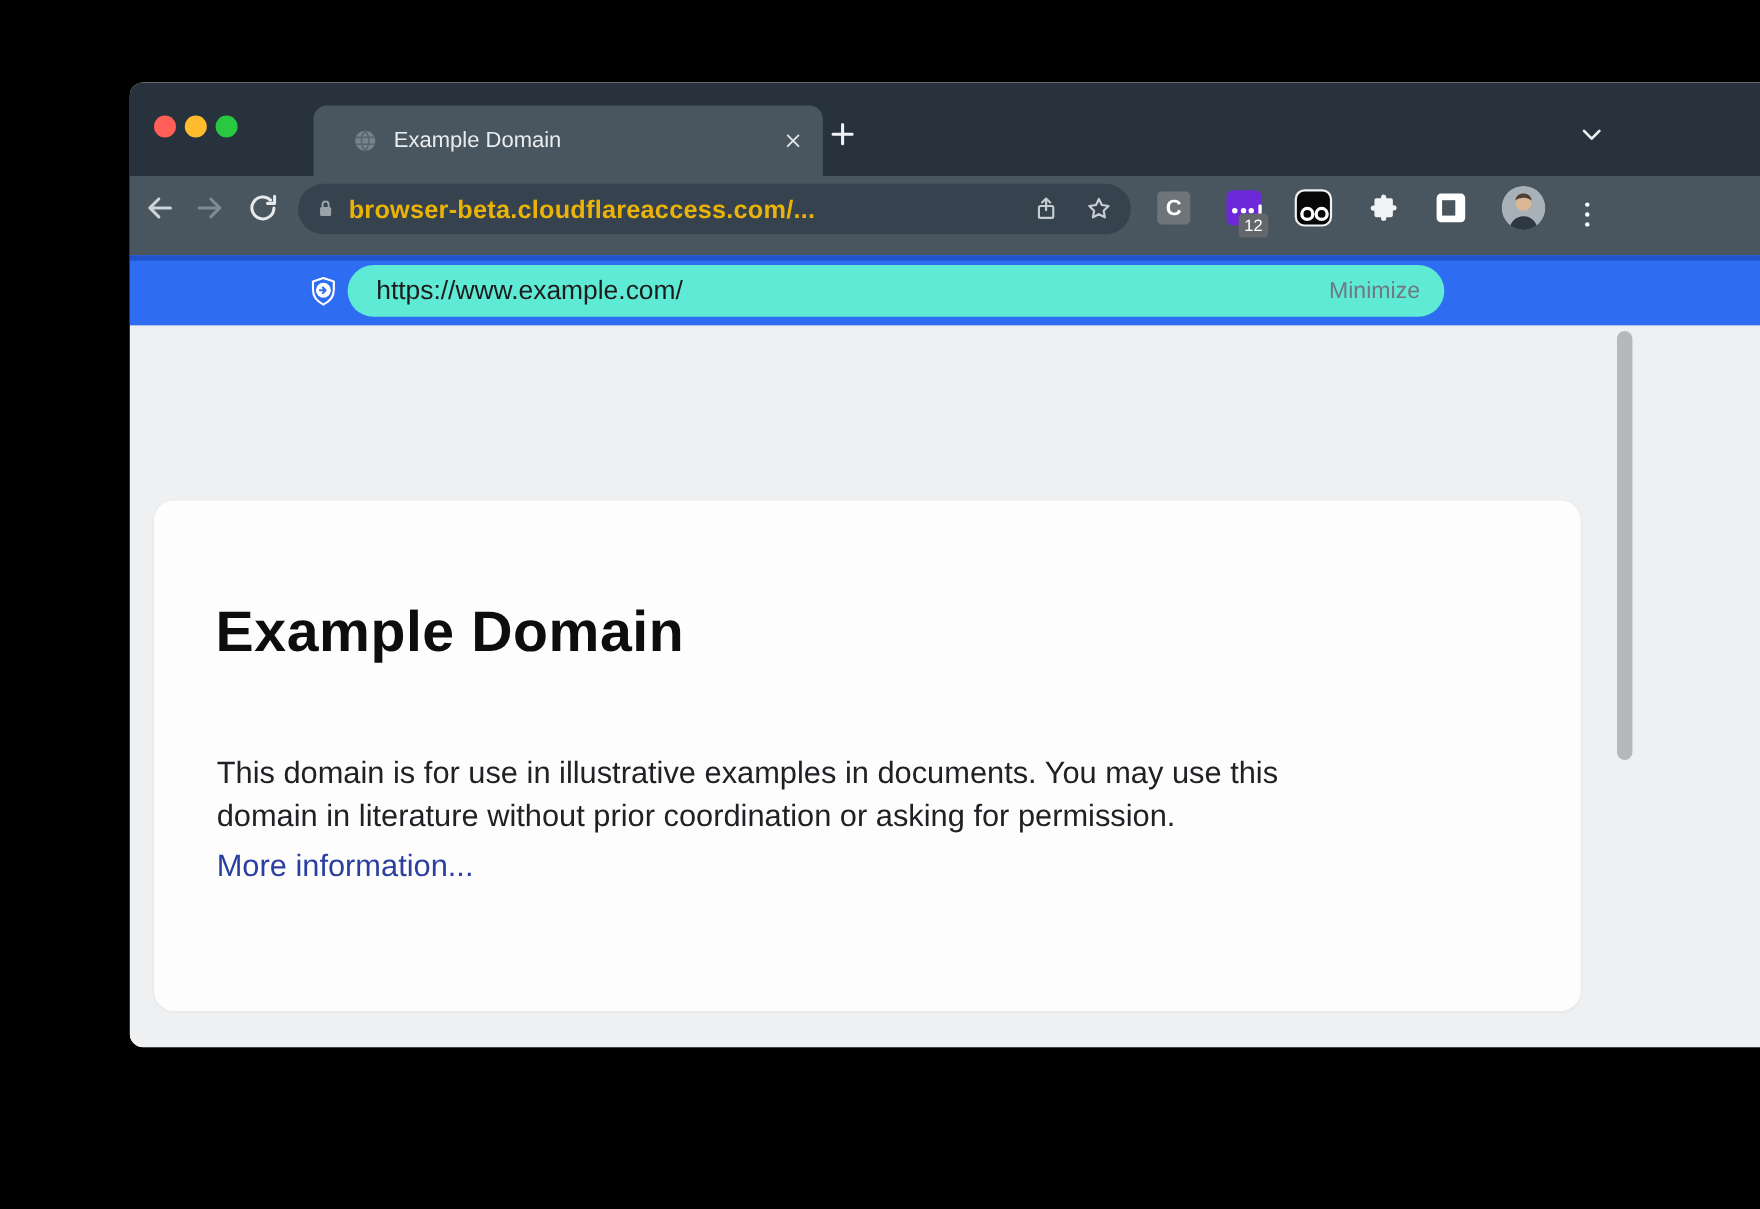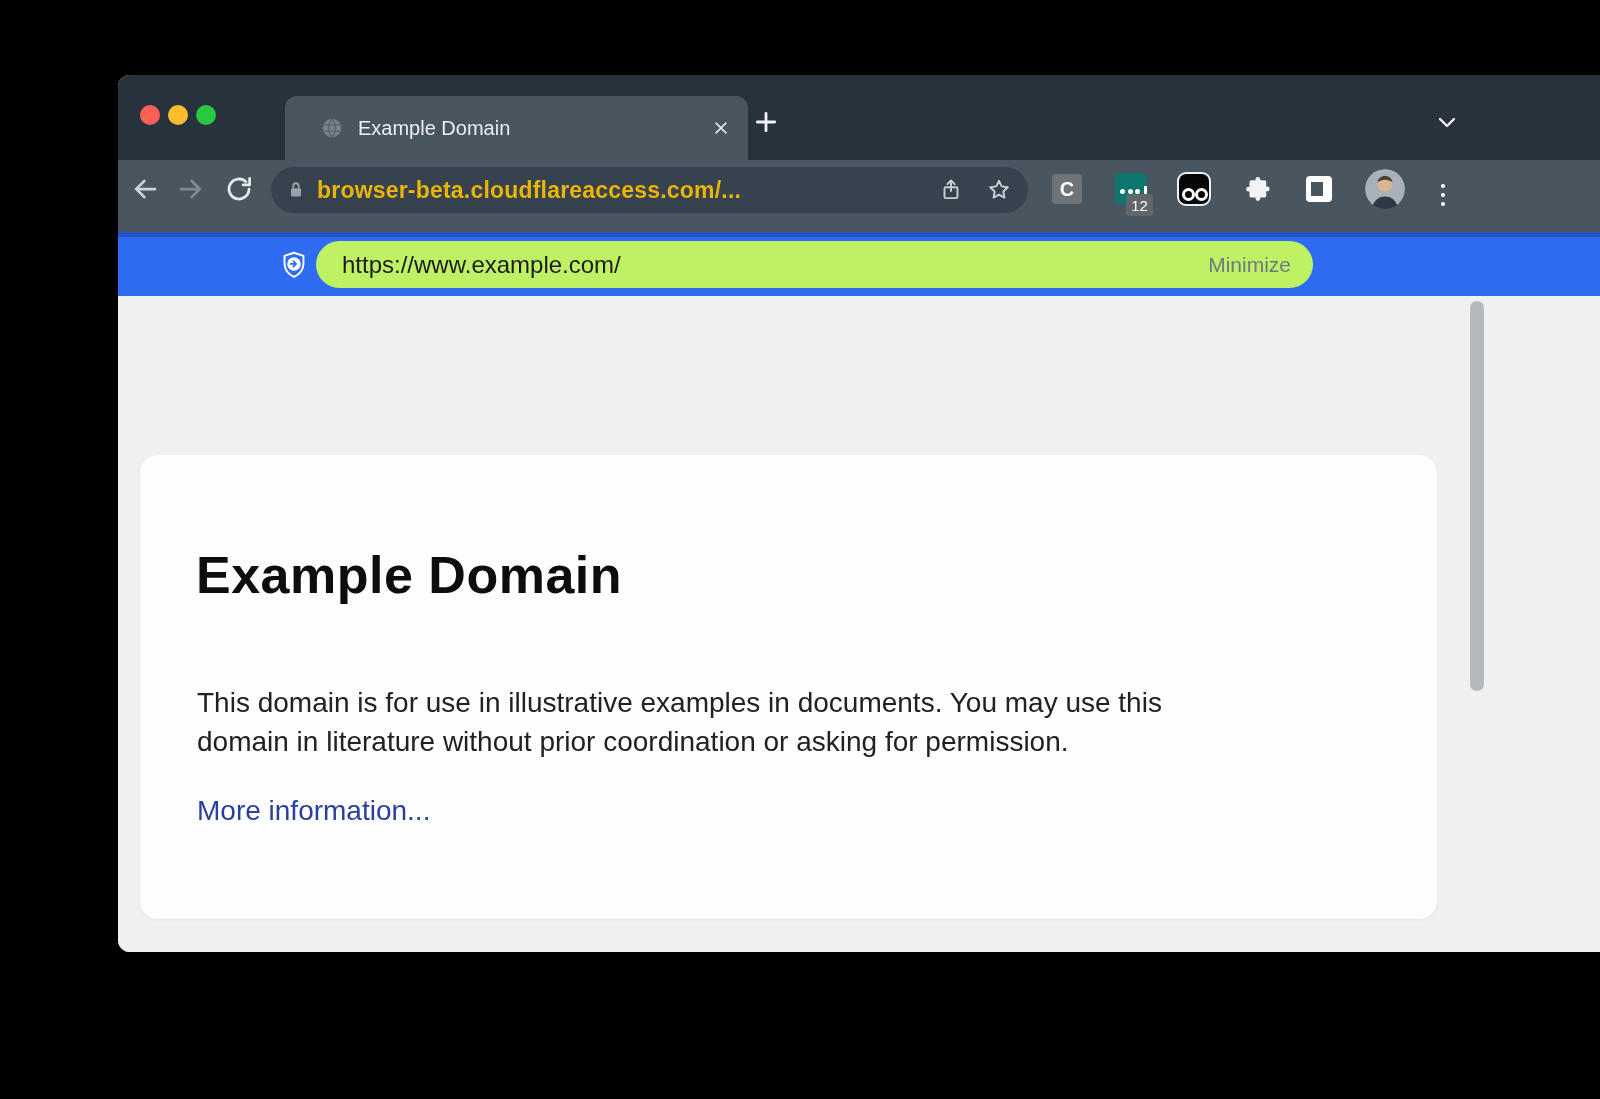--- a/index.html
+++ b/index.html
@@ -31,21 +31,21 @@
   .omnibox { position:absolute; left:153px; top:7px; width:757px; height:46px;
              background:#36424d; border-radius:23px; display:flex; align-items:center;
              padding:0 14px 0 14px; }
   .omni-url { color:#eab308; font-size:23px; font-weight:600; margin-left:10px; flex:1;
               white-space:nowrap; overflow:hidden; letter-spacing:.2px; }
   .omni-ic { width:30px; height:30px; flex:0 0 auto; }
 
   .ext { position:absolute; display:flex; align-items:center; justify-content:center; }
   .ext-c { left:934px; top:14px; width:30px; height:30px; background:#6e7478; border-radius:4px;
            color:#fff; font-size:20px; font-weight:700; }
-  .ext-red { left:997px; top:13px; width:32px; height:32px; background:#0f766e; border-radius:6px; }
+  .ext-red { left:997px; top:13px; width:32px; height:32px; background:#6d28d9; border-radius:6px; }
   .red-glyph { position:absolute; left:5px; top:13px; display:flex; align-items:center; gap:2.5px; }
   .red-glyph i { width:5px; height:5px; border-radius:50%; background:#fff; }
   .red-glyph b { width:3px; height:10px; background:#fff; border-radius:1px; margin-left:1px; }
   .ext-badge { position:absolute; left:11px; top:21px; min-width:27px; height:22px; background:#63676c;
                border-radius:4px; color:#fff; font-size:15px; display:flex; align-items:center;
                justify-content:center; padding:0 3px; }
   .ext-goggles { left:1059px; top:12px; width:34px; height:34px; background:#070708;
                  border:2px solid #eef1f3; border-radius:9px; }
   .ext-goggles i { position:absolute; width:13px; height:13px; border:3px solid #fff; border-radius:50%; top:14px; }
   .gg-l { left:3px; } .gg-r { left:16px; }
@@ -53,35 +53,35 @@
   .ext-panel { left:1188px; top:16px; width:26px; height:26px; background:#fff; border-radius:4px; }
   .ext-panel i { position:absolute; left:5px; top:6px; width:12px; height:14px; background:#49565f; }
   .avatar { left:1247px; top:9px; width:40px; height:40px; border-radius:50%; overflow:hidden; }
   .menu-dots { left:1313px; top:17px; width:24px; height:36px; flex-direction:column; gap:4.5px; }
   .menu-dots i { width:4.5px; height:4.5px; border-radius:50%; background:#fff; }
 
   
   .bluebar { position:absolute; left:0; top:157px; width:100%; height:64px; background:#2e6cf2; }
   .bluebar-edge { position:absolute; left:0; top:0; width:100%; height:5px; background:#2154cb; }
   .shield { position:absolute; left:163px; top:19px; width:26px; height:28px; }
-  .iso-pill { position:absolute; left:198px; top:9px; width:997px; height:47px; background:#bef264;
+  .iso-pill { position:absolute; left:198px; top:9px; width:997px; height:47px; background:#5eead4;
               border-radius:24px; display:flex; align-items:center; padding:0 22px 0 26px; }
   .iso-input { flex:1; border:none; outline:none; background:transparent; font-family:"Liberation Sans",sans-serif;
                font-size:24px; color:#1c1c1c; }
   .minimize { color:#707883; font-size:21px; cursor:pointer; white-space:nowrap; }
 
   
   .content { position:absolute; left:0; top:221px; width:100%; height:656px; background:#eff0f2; }
   .card { position:absolute; left:22px; top:159px; width:1297px; height:464px; background:#fdfdfe;
           border-radius:18px; box-shadow:0 1px 3px rgba(0,0,0,.05); }
   .page-h1 { position:absolute; left:56px; top:88px; font-size:52px; line-height:64px;
              font-weight:700; color:#0d0d0d; letter-spacing:.5px; }
   .page-p { position:absolute; left:57px; top:204px; font-size:28px; line-height:39px; color:#202124;margin-top:24px; }
   .page-link { position:absolute; left:57px; top:316px; font-size:28px; color:#2b3f9e;
-               text-decoration:none; cursor:pointer;margin-top:24px; }
+               text-decoration:none; cursor:pointer; }
   .scroll-thumb { position:absolute; left:1352px; top:5px; width:14px; height:390px;
                   border-radius:7px; background:#b5b9bc; }
 
   svg { display:block; }
 </style>
 </head>
 <body>
 
 <div class="window">
 

